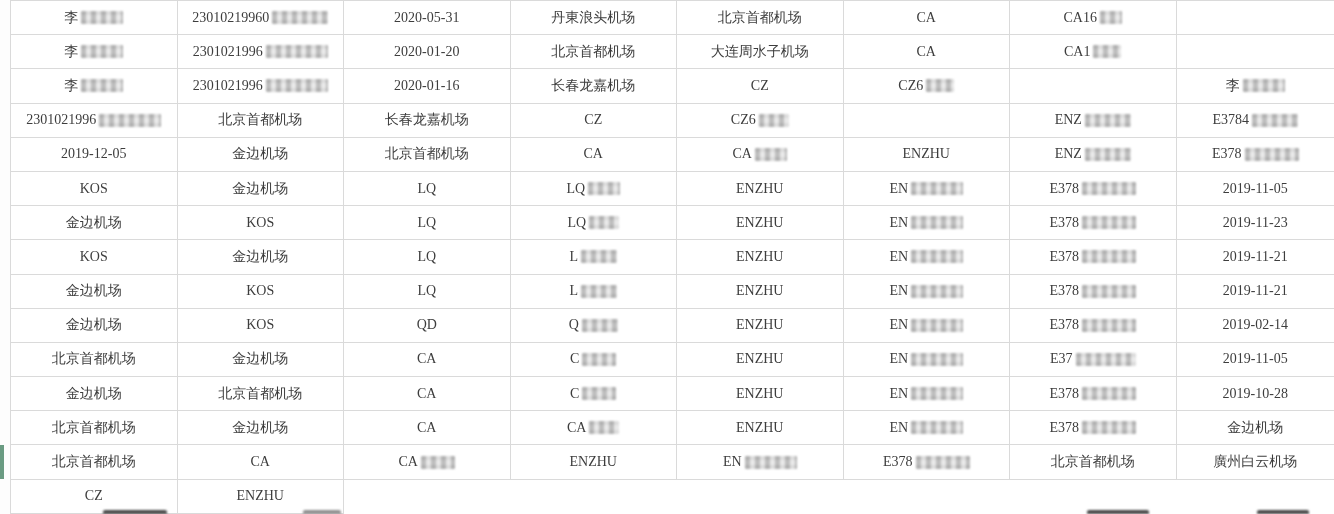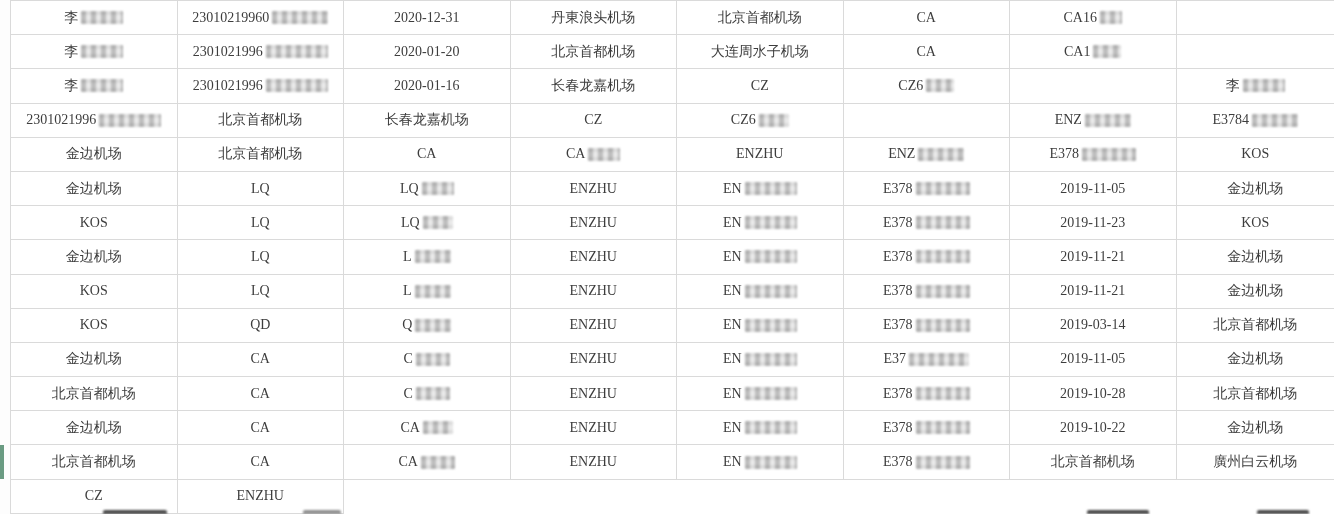--- a/index.html
+++ b/index.html
@@ -62,21 +62,21 @@
   <div class="row-marker" style="background: rgb(106, 155, 130);"></div>
   <div class="grid" id="grid">
       <div class="cell">
         <span class="prefix">李</span>
         <span class="redact" style="width: 42px;"></span>
       </div>
       <div class="cell">
         <span class="prefix">23010219960</span>
         <span class="redact" style="width: 56px;"></span>
       </div>
-      <div class="cell">2020-12-31</div>
+      <div class="cell">2020-05-31</div>
       <div class="cell">丹東浪头机场</div>
       <div class="cell">北京首都机场</div>
       <div class="cell">CA</div>
       <div class="cell">
         <span class="prefix">CA16</span>
         <span class="redact" style="width: 22px;"></span>
       </div>
       <div class="cell"></div>
       <div class="cell">
         <span class="prefix">李</span>
@@ -128,20 +128,21 @@
       </div>
       <div class="cell"></div>
       <div class="cell">
         <span class="prefix">ENZ</span>
         <span class="redact" style="width: 46px;"></span>
       </div>
       <div class="cell">
         <span class="prefix">E3784</span>
         <span class="redact" style="width: 46px;"></span>
       </div>
+      <div class="cell">2019-12-05</div>
       <div class="cell">金边机场</div>
       <div class="cell">北京首都机场</div>
       <div class="cell">CA</div>
       <div class="cell">
         <span class="prefix">CA</span>
         <span class="redact" style="width: 32px;"></span>
       </div>
       <div class="cell">ENZHU</div>
       <div class="cell">
         <span class="prefix">ENZ</span>
@@ -228,21 +229,21 @@
       </div>
       <div class="cell">ENZHU</div>
       <div class="cell">
         <span class="prefix">EN</span>
         <span class="redact" style="width: 52px;"></span>
       </div>
       <div class="cell">
         <span class="prefix">E378</span>
         <span class="redact" style="width: 54px;"></span>
       </div>
-      <div class="cell">2019-03-14</div>
+      <div class="cell">2019-02-14</div>
       <div class="cell">北京首都机场</div>
       <div class="cell">金边机场</div>
       <div class="cell">CA</div>
       <div class="cell">
         <span class="prefix">C</span>
         <span class="redact" style="width: 34px;"></span>
       </div>
       <div class="cell">ENZHU</div>
       <div class="cell">
         <span class="prefix">EN</span>
@@ -279,21 +280,20 @@
       </div>
       <div class="cell">ENZHU</div>
       <div class="cell">
         <span class="prefix">EN</span>
         <span class="redact" style="width: 52px;"></span>
       </div>
       <div class="cell">
         <span class="prefix">E378</span>
         <span class="redact" style="width: 54px;"></span>
       </div>
-      <div class="cell">2019-10-22</div>
       <div class="cell">金边机场</div>
       <div class="cell">北京首都机场</div>
       <div class="cell">CA</div>
       <div class="cell">
         <span class="prefix">CA</span>
         <span class="redact" style="width: 34px;"></span>
       </div>
       <div class="cell">ENZHU</div>
       <div class="cell">
         <span class="prefix">EN</span>

